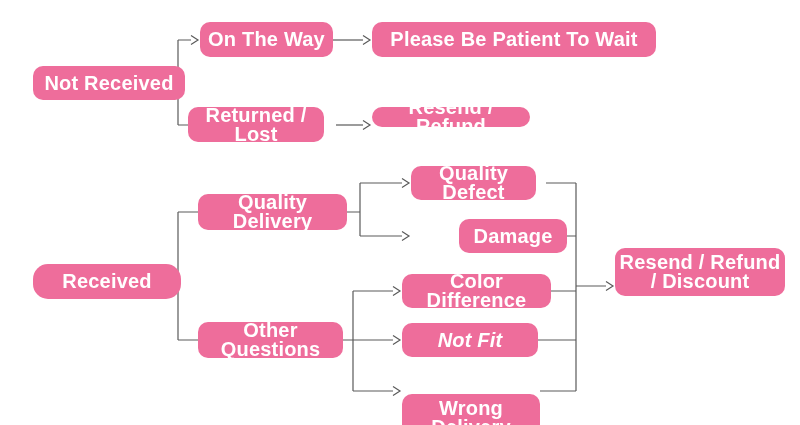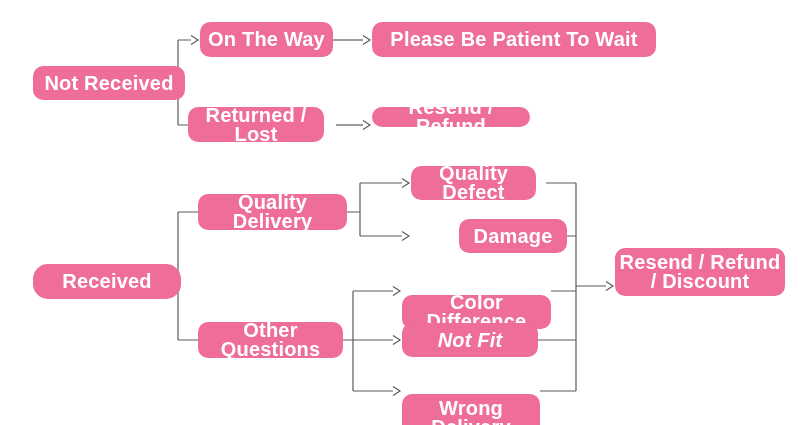--- a/index.html
+++ b/index.html
@@ -86,21 +86,21 @@
   <div class="node" style="left:33px;top:264px;width:148px;height:35px;border-radius:15px;">Received</div>
 
   <div class="node" style="left:198px;top:194px;width:149px;height:36px;">Quality Delivery</div>
 
   <div class="node" style="left:198px;top:322px;width:145px;height:36px;">Other Questions</div>
 
   <div class="node" style="left:411px;top:166px;width:125px;height:34px;">Quality Defect</div>
 
   <div class="node" style="left:411px;top:219px;width:108px;height:34px;margin-left:48px;">Damage</div>
 
-  <div class="node" style="left:402px;top:274px;width:149px;height:34px;margin-top:21px;">Color Difference</div>
+  <div class="node" style="left:402px;top:274px;width:149px;height:34px;">Color Difference</div>
 
   <div class="node" style="left:402px;top:323px;width:136px;height:34px;font-style:italic;">Not Fit</div>
 
   <div class="node" style="left:402px;top:394px;width:138px;height:48px;">Wrong Delivery</div>
 
   <div class="node" style="left:615px;top:248px;width:170px;height:48px;">Resend / Refund / Discount</div>
 
 </div>
 
 </body></html>

